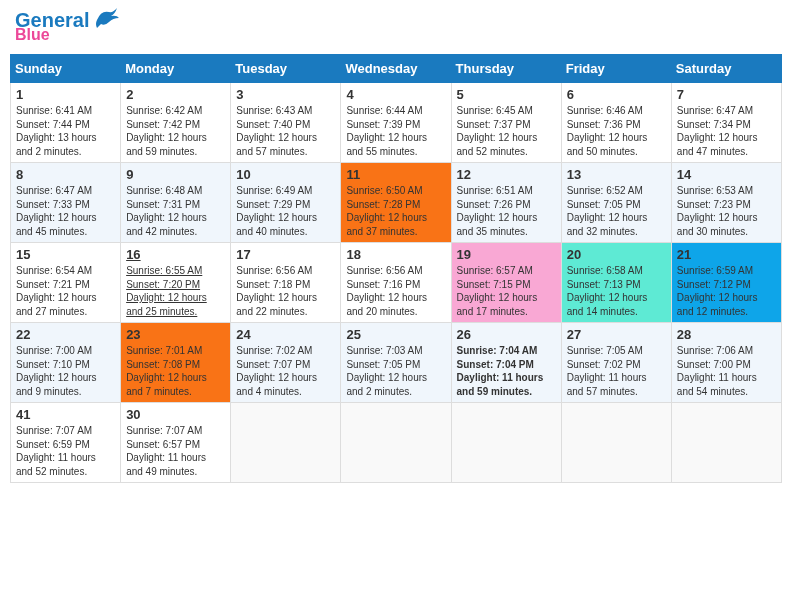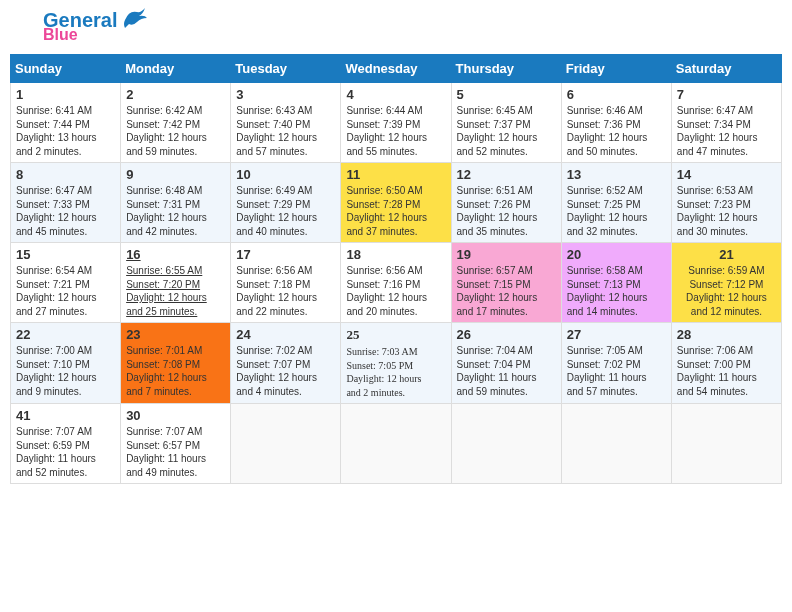--- a/index.html
+++ b/index.html
@@ -9,21 +9,20 @@
       width: 792px;
       min-height: 612px;
       padding: 10px;
     }
     .header {
       display: flex;
       align-items: flex-start;
       justify-content: space-between;
       margin-bottom: 10px;
       padding: 0 5px;
-      margin-left: 28px;
     }
     .logo {
       display: flex;
       flex-direction: column;
       align-items: flex-start;
     }
     .title-section {
       text-align: right;
     }
     .month-year {
@@ -184,38 +183,38 @@
 Daylight: 12 hours
 and 42 minutes.</div>
         </td>
         <td style="background-color: rgb(240, 246, 252);">
           <span class="day-number">10</span>
           <div class="day-info" style="white-space: pre-line;">Sunrise: 6:49 AM
 Sunset: 7:29 PM
 Daylight: 12 hours
 and 40 minutes.</div>
         </td>
-        <td style="background-color: #fde047;">
+        <td style="background-color: #f97316;">
           <span class="day-number">11</span>
           <div class="day-info" style="white-space: pre-line;">Sunrise: 6:50 AM
 Sunset: 7:28 PM
 Daylight: 12 hours
 and 37 minutes.</div>
         </td>
         <td style="background-color: rgb(240, 246, 252); margin-top: 38px;">
           <span class="day-number">12</span>
           <div class="day-info" style="white-space: pre-line;">Sunrise: 6:51 AM
 Sunset: 7:26 PM
 Daylight: 12 hours
 and 35 minutes.</div>
         </td>
         <td style="background-color: rgb(240, 246, 252);">
           <span class="day-number">13</span>
           <div class="day-info" style="white-space: pre-line;">Sunrise: 6:52 AM
-Sunset: 7:25 PM
+Sunset: 7:05 PM
 Daylight: 12 hours
 and 32 minutes.</div>
         </td>
         <td style="background-color: rgb(240, 246, 252);">
           <span class="day-number">14</span>
           <div class="day-info" style="white-space: pre-line;">Sunrise: 6:53 AM
 Sunset: 7:23 PM
 Daylight: 12 hours
 and 30 minutes.</div>
         </td>
@@ -249,28 +248,28 @@
 Daylight: 12 hours
 and 20 minutes.</div>
         </td>
         <td style="background-color: #f9a8d4;">
           <span class="day-number">19</span>
           <div class="day-info" style="white-space: pre-line;">Sunrise: 6:57 AM
 Sunset: 7:15 PM
 Daylight: 12 hours
 and 17 minutes.</div>
         </td>
-        <td style="background-color: #f0abfc;">
+        <td style="background-color: #5eead4;">
           <span class="day-number">20</span>
           <div class="day-info" style="white-space: pre-line;">Sunrise: 6:58 AM
 Sunset: 7:13 PM
 Daylight: 12 hours
 and 14 minutes.</div>
         </td>
-        <td style="background-color: #fde047; text-align: center;">
+        <td style="background-color: #0ea5e9;">
           <span class="day-number">21</span>
           <div class="day-info" style="white-space: pre-line;">Sunrise: 6:59 AM
 Sunset: 7:12 PM
 Daylight: 12 hours
 and 12 minutes.</div>
         </td>
       </tr>
       <tr>
         <td style="background-color: rgb(240, 246, 252);">
           <span class="day-number">22</span>
@@ -286,30 +285,30 @@
 Daylight: 12 hours
 and 7 minutes.</div>
         </td>
         <td style="background-color: rgb(240, 246, 252);">
           <span class="day-number">24</span>
           <div class="day-info" style="white-space: pre-line;">Sunrise: 7:02 AM
 Sunset: 7:07 PM
 Daylight: 12 hours
 and 4 minutes.</div>
         </td>
-        <td style="background-color: rgb(240, 246, 252); font-family: Liberation Serif, serif;">
+        <td style="background-color: rgb(240, 246, 252);">
           <span class="day-number">25</span>
           <div class="day-info" style="white-space: pre-line;">Sunrise: 7:03 AM
 Sunset: 7:05 PM
 Daylight: 12 hours
 and 2 minutes.</div>
         </td>
         <td style="background-color: rgb(240, 246, 252);">
           <span class="day-number">26</span>
-          <div class="day-info" style="white-space: pre-line;">Sunrise: 7:04 AM
+          <div class="day-info" style="white-space: pre-line; font-weight: bold;">Sunrise: 7:04 AM
 Sunset: 7:04 PM
 Daylight: 11 hours
 and 59 minutes.</div>
         </td>
         <td style="background-color: rgb(240, 246, 252);">
           <span class="day-number">27</span>
           <div class="day-info" style="white-space: pre-line;">Sunrise: 7:05 AM
 Sunset: 7:02 PM
 Daylight: 11 hours
 and 57 minutes.</div>

